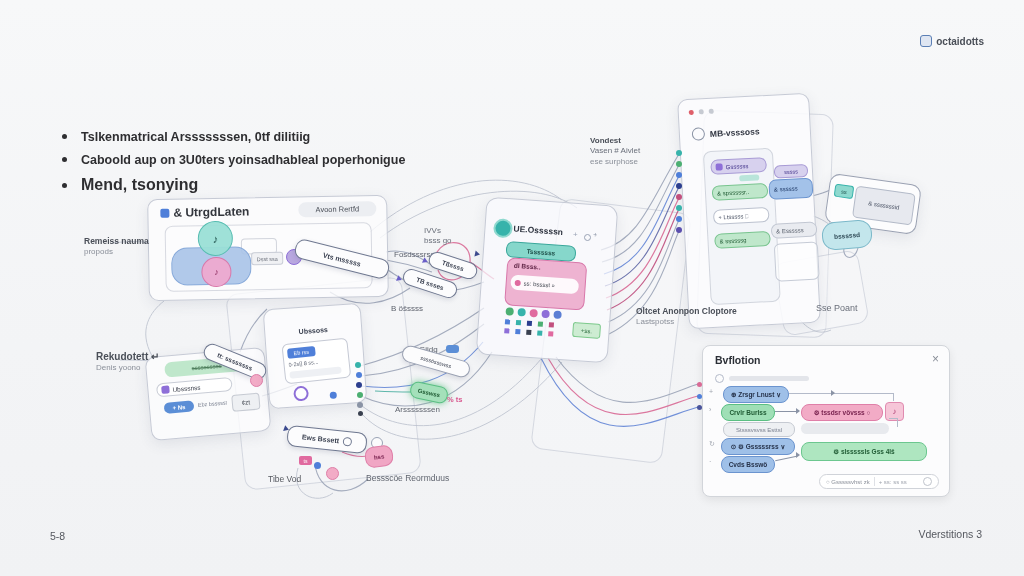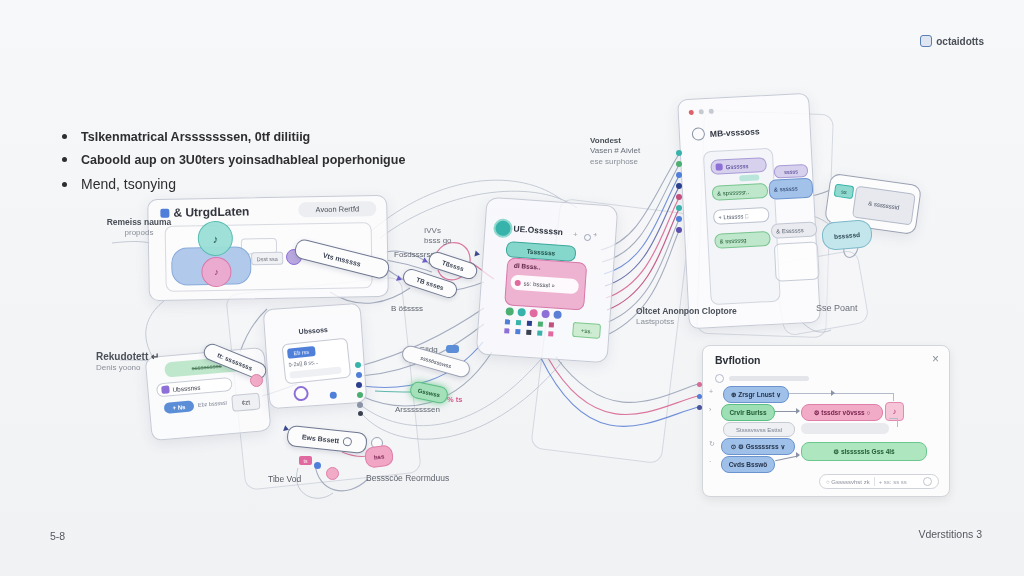--- a/index.html
+++ b/index.html
@@ -40,21 +40,21 @@
     <div style="display:flex;gap:14px;margin-bottom:9px;align-items:baseline">
       <span style="width:5px;height:5px;border-radius:50%;background:#2e2e31;position:relative;top:-2px;flex:none"></span>
       <span style="font-size:12.5px;font-weight:bold;color:#2e2e31">Tslkenmatrical Arsssssssen, 0tf dilitiig</span>
     </div>
     <div style="display:flex;gap:14px;margin-bottom:9px;align-items:baseline">
       <span style="width:5px;height:5px;border-radius:50%;background:#2e2e31;position:relative;top:-2px;flex:none"></span>
       <span style="font-size:12.5px;font-weight:bold;color:#2e2e31">Caboold aup on 3U0ters yoinsadhableal poperhonigue</span>
     </div>
     <div style="display:flex;gap:14px;align-items:baseline">
       <span style="width:5px;height:5px;border-radius:50%;background:#2e2e31;position:relative;top:-2px;flex:none"></span>
-      <span style="font-size:14px;font-weight:normal;color:#2e2e31">Mend, tsonying</span>
+      <span style="font-size:16px;font-weight:bold;color:#2e2e31">Mend, tsonying</span>
     </div>
   </div>
 
   <div class="abs z2" style="left:50px;top:530px;font-size:10.5px;color:#55585f">5-8</div>
   <div class="abs z2" style="right:42px;top:528px;font-size:10.5px;color:#55585f">Vderstitions 3</div>
 
   <div class="ghost" style="left:545px;top:205px;width:130px;height:250px;transform:rotate(7deg)"></div>
   <div class="ghost" style="left:235px;top:285px;width:175px;height:195px;transform:rotate(-6deg)"></div>
   <div class="ghost" style="left:700px;top:112px;width:128px;height:222px;transform:rotate(2deg)"></div>
   <div class="ghost" style="left:778px;top:256px;width:84px;height:72px;transform:rotate(-10deg)"></div>
@@ -135,21 +135,21 @@
     <div class="abs" style="left:52px;top:58px;width:28px;height:28px;background:rgba(238,170,208,.95);
                 border:1px solid #d878aa;border-radius:50%;display:flex;align-items:center;justify-content:center">
       <span style="font-size:9px;color:#8c2b5e">♪</span>
     </div>
     <div class="abs" style="left:102px;top:54px;width:30px;height:11px;background:#f0f1f4;border:1px solid #c9cdd6;
                 border-radius:3px;display:flex;align-items:center;justify-content:center">
       <span style="font-size:5.5px;color:#6a6f7a" class="tinytxt">Dsst ssa</span>
     </div>
   </div>
 
-  <div class="lbl z2" style="left:84px;top:217px;text-align:center;width:110px">
+  <div class="lbl z2" style="left:84px;top:236px;width:110px">
     <div style="font-size:8.5px;font-weight:bold;color:#4a4f58">Remeiss nauma</div>
     <div style="font-size:8px;color:#8a8f99">propods</div>
   </div>
 
   <div class="dot z2" style="left:286px;top:249px;width:14px;height:14px;background:#b9a8e0;border:1px solid #8e6fd8"></div>
   <div class="pill z2" style="left:294px;top:249px;width:94px;height:18px;transform:rotate(14deg);font-size:7px">
     <span>Vts msssss</span>
   </div>
 
   <div class="panel z2" style="left:148px;top:352px;width:118px;height:82px;transform:rotate(-5deg)">

